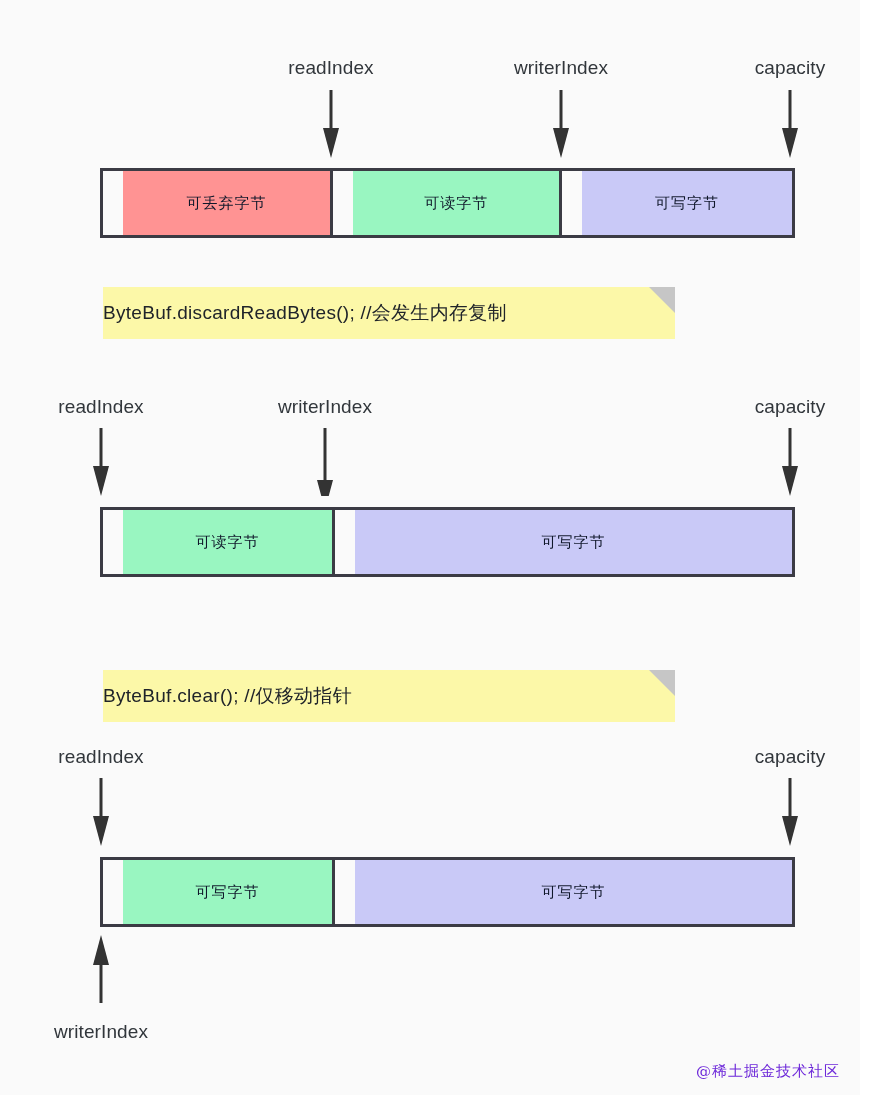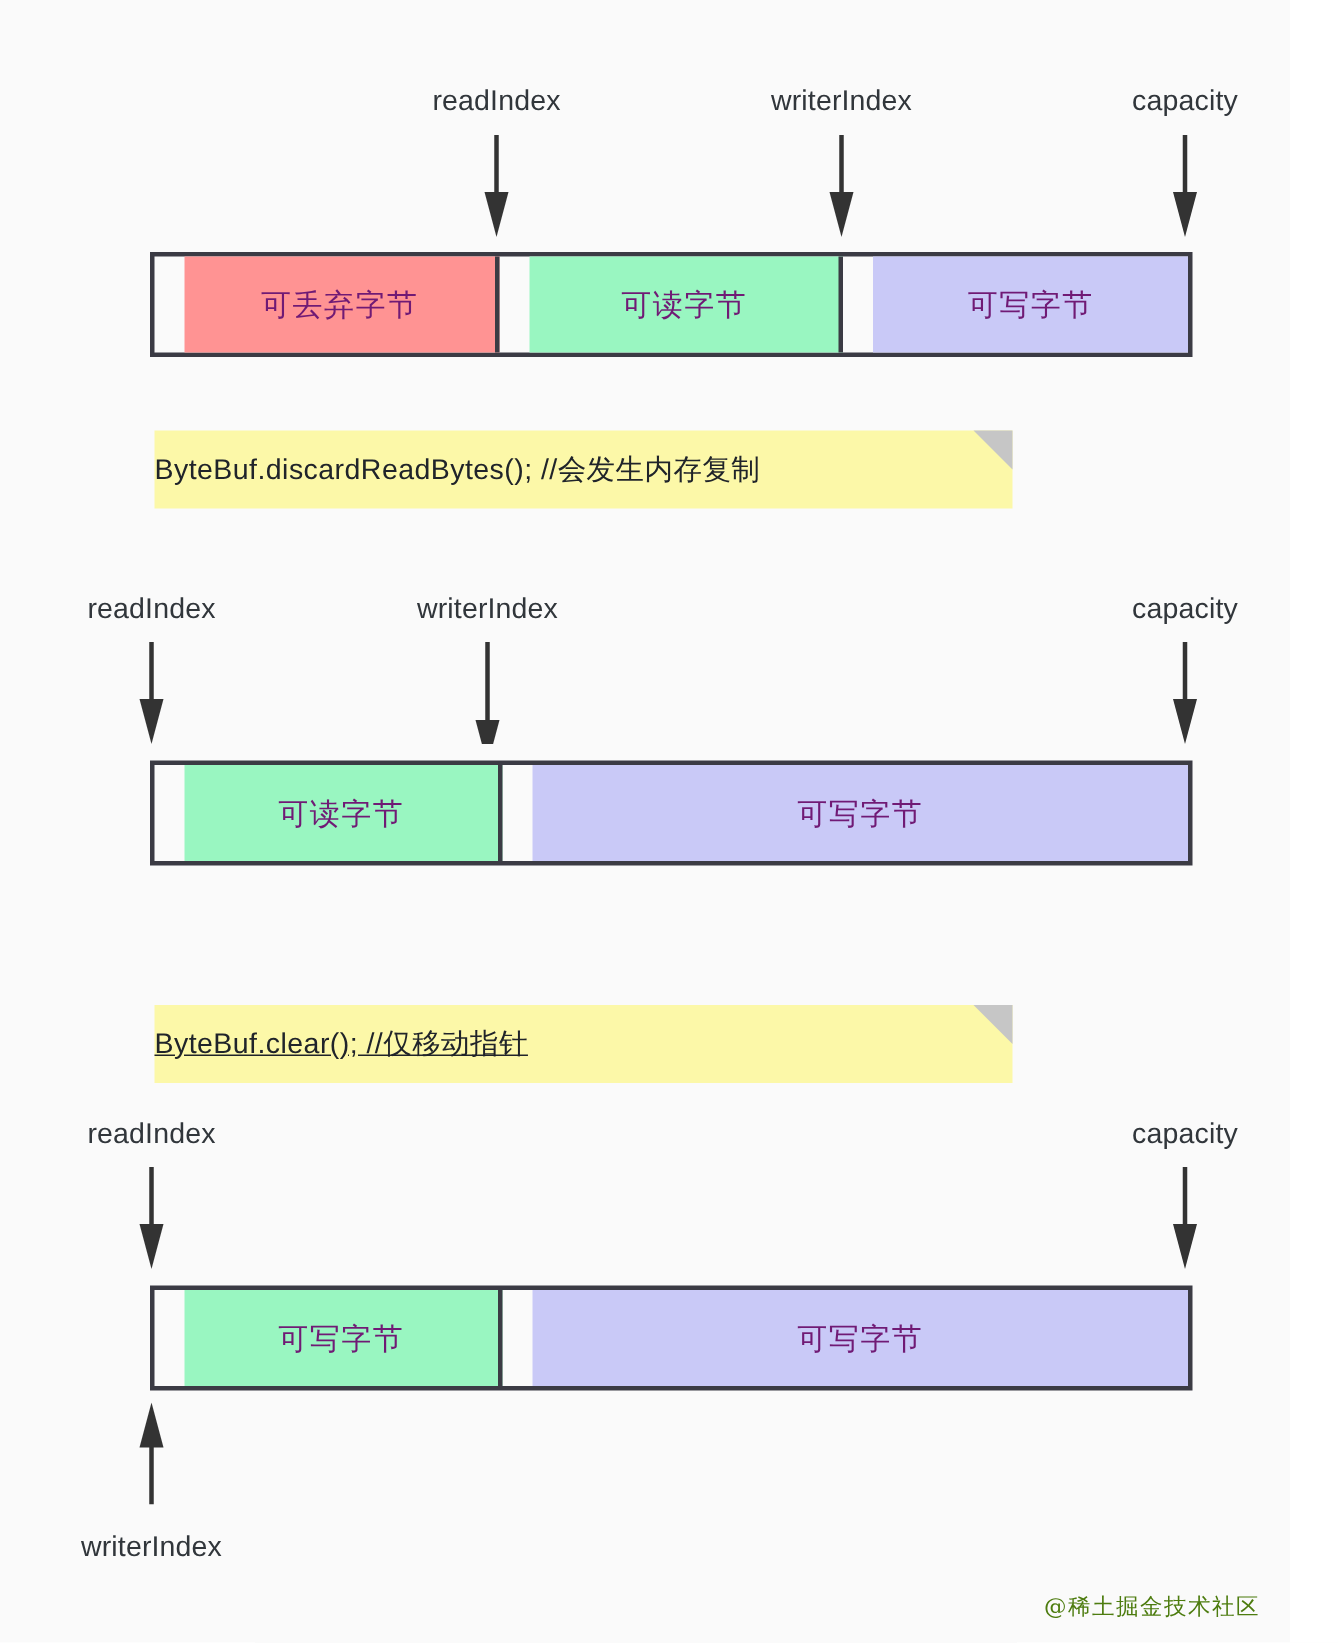--- a/index.html
+++ b/index.html
@@ -44,22 +44,22 @@
     display: flex;
     box-sizing: border-box;
     border: 3px solid #3b3b44;
     background: #fafafa;
   }
   .seg {
     box-sizing: border-box;
     display: flex;
     align-items: center;
     justify-content: center;
-    font-size: 20px;
-    color: #701a75;
+    font-size: 15px;
+    color: #0f172a;
     letter-spacing: 1px;
     border-right: 3px solid #3b3b44;
     overflow: hidden;
     margin-left: 20px;
   }
   .seg:last-child { border-right: none; }
 
   
   .note {
     position: absolute;
@@ -81,21 +81,21 @@
     border-left: 26px solid transparent;
     border-top: 26px solid #c6c6c6;
   }
 
   
   .watermark {
     position: absolute;
     right: 20px;
     bottom: 14px;
     font-size: 15px;
-    color: #4d7c0f;
+    color: #6d28d9;
     font-family: "DejaVu Serif", "Liberation Serif", serif;
     letter-spacing: 1px;
     white-space: nowrap;
   }
 </style>
 </head>
 <body>
 
 <div id="canvas">
 
@@ -160,21 +160,21 @@
         <polygon points="9,68 1,38 17,38" fill="#333333"></polygon>
       </svg>
     </div>
 
     <div class="bar" style="left:100px; top:507px; width:695px; height:70px;">
       <div class="seg" style="width:227px; background:#99f6c1;">可读字节</div>
       <div class="seg" style="width:468px; background:#c9c9f7;">可写字节</div>
     </div>
   </div>
 
-  <div class="note" style="left:103px; top:670px; width:572px; height:52px;text-decoration:underline;">
+  <div class="note" style="left:103px; top:670px; width:572px; height:52px;">
     <span>ByteBuf.clear();   //仅移动指针</span>
     <span class="note-fold"></span>
   </div>
 
   <div>
 
     <div class="ptr-label center" style="left:101px; top:747px;">readIndex</div>
     <div class="ptr-label center" style="left:790px; top:747px;">capacity</div>
 
     <div class="arrow" style="left:92px; top:778px;">

